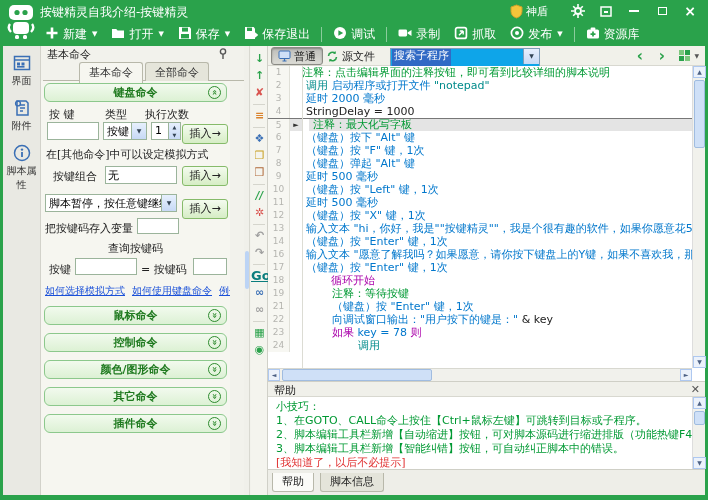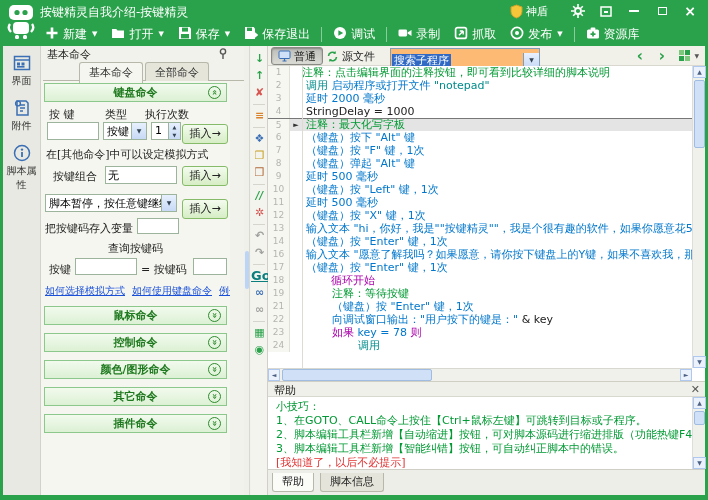--- a/index.html
+++ b/index.html
@@ -29,21 +29,21 @@
   .sitem .ic{display:block;margin:0 auto 1px;width:20px;height:20px;}
   .sitem.active{background:#2aa24b;color:#fff;}
   
   #panel{position:absolute;left:38px;top:0;width:203px;bottom:0;background:#f2f2ec;}
   #panel-hdr{position:absolute;left:0;top:0;right:0;height:15px;font-size:11px;color:#222;padding:1px 0 0 6px;}
   #pin{position:absolute;right:16px;top:2px;width:10px;height:11px;}
   #panel-tabs{position:absolute;left:2px;top:15px;right:0;height:20px;border-bottom:1px solid #b8b8aa;padding-left:36px;}
   .ptab{display:inline-block;height:20px;line-height:19px;padding:0 9px;font-size:11px;color:#333;border:1px solid #b8b8aa;border-bottom:none;background:#e5e5da;border-radius:3px 3px 0 0;margin-right:2px;position:relative;top:0;cursor:default;}
   .ptab.active{background:#f6f6f0;height:21px;z-index:2;}
   #panel-body{position:absolute;left:0;top:35px;width:189px;bottom:0;background:#f6f6f0;overflow:hidden;}
-  .pill{position:absolute;left:3px;right:3px;height:19px;background:linear-gradient(#f2faee,#dcf1d4);border:1px solid #8cc88c;border-radius:0;color:#1f7a1f;font-weight:bold;font-size:11px;line-height:17px;text-align:center;cursor:default;}
+  .pill{position:absolute;left:3px;right:3px;height:19px;background:linear-gradient(#f2faee,#dcf1d4);border:1px solid #8cc88c;border-radius:6px;color:#1f7a1f;font-weight:bold;font-size:11px;line-height:17px;text-align:center;cursor:default;}
   .circ{position:absolute;right:5px;top:2px;width:13px;height:13px;border:1px solid #2e8b2e;border-radius:50%;color:#2e8b2e;font-size:9px;line-height:11px;text-align:center;}
   .circ .rot{display:inline-block;transform:rotate(90deg);}
   .flabel{position:absolute;font-size:11px;color:#222;white-space:nowrap;}
   .fin{position:absolute;height:18px;border:1px solid #9bb49b;background:#fff;font-size:11px;padding:0 2px;}
   .fsel{position:absolute;height:18px;border:1px solid #9bb49b;background:#fff;font-size:11px;display:flex;align-items:center;}
   .fsel .txt{flex:1;padding-left:3px;white-space:nowrap;overflow:hidden;}
   .fsel .da{width:15px;height:100%;background:linear-gradient(#e7f0fd,#c7d9f5);border-left:1px solid #9bb49b;color:#345;font-size:6px;text-align:center;line-height:16px;}
   .spin{position:absolute;height:18px;border:1px solid #9bb49b;background:#fff;font-size:11px;}
   .spin .v{position:absolute;left:3px;top:1px;}
   .spin .ar{position:absolute;right:0;top:0;width:12px;height:100%;background:linear-gradient(#e7f0fd,#c7d9f5);border-left:1px solid #9bb49b;font-size:5px;color:#345;text-align:center;line-height:8px;}
@@ -59,36 +59,36 @@
   
   #etools{position:absolute;left:248px;top:0;width:17px;bottom:0;background:#f4f4ee;border-right:1px solid #d0d0c8;padding-top:4px;}
   .etool{width:17px;height:17px;line-height:17px;text-align:center;font-size:11px;font-weight:bold;cursor:default;}
   .esep{height:6px;position:relative;}
   .esep:after{content:"";position:absolute;left:2px;right:2px;top:3px;border-top:1px solid #d5d5cd;}
   
   #edcol{position:absolute;left:265px;top:0;right:0;bottom:0;background:#fff;}
   #modebar{position:absolute;left:0;top:0;right:0;height:20px;background:#f1f1ea;border-bottom:1px solid #d8d8d0;}
   .modebtn{position:absolute;top:1px;display:flex;align-items:center;gap:3px;height:18px;padding:0 6px;font-size:11px;color:#222;cursor:default;}
   .modebtn.pressed{border:1px solid #8a8a84;border-radius:3px;background:linear-gradient(#bdbdb9,#dcdcd6);box-shadow:inset 0 1px 2px rgba(0,0,0,.3);}
-  #combo{position:absolute;left:122px;top:2px;width:150px;height:25px;background:#fdba74;border:1px solid #7f9db9;display:flex;align-items:center;}
+  #combo{position:absolute;left:122px;top:2px;width:150px;height:25px;background:#0ea5e9;border:1px solid #7f9db9;display:flex;}
   #combo .selx{background:#316ac5;color:#fff;font-size:11px;line-height:13px;padding:0 2px;margin-left:1px;white-space:nowrap;}
   #combo .da{margin-left:auto;width:16px;height:15px;background:linear-gradient(#e7f0fd,#c7d9f5);border-left:1px solid #7f9db9;color:#345;font-size:6px;text-align:center;line-height:14px;}
   .navarr{position:absolute;top:1px;color:#2aa24b;font-size:15px;font-weight:bold;cursor:default;}
   #gridbtn{position:absolute;right:6px;top:3px;display:flex;align-items:center;gap:2px;cursor:default;}
   #gridbtn .tcaret{color:#555;font-size:6px;}
   
   #code{position:absolute;left:0;top:20px;right:0;height:302px;overflow:hidden;background:#fff;}
   #code .vline{position:absolute;left:34px;top:0;bottom:0;width:1px;background:#dcdcd4;z-index:3;}
   .cl{position:relative;height:13px;line-height:13px;white-space:nowrap;font-size:11px;display:flex;}
   .cl .ln{flex:0 0 22px;background:#f7f7f2;border-right:1px solid #e0e0d8;color:#b5b5b0;font-size:9px;text-align:center;line-height:13px;}
   .cl .mk{flex:0 0 12px;font-size:7px;line-height:13px;color:#333;text-align:center;}
   .cl .ct{overflow:hidden;white-space:pre;}
   .cl.hl .ct,.cl.hl .mk{background:#e4e4e4;}
   .cl.hl{border-top:1px solid #777;height:13px;line-height:12px;}
-  .cl.hl .ct{flex:1;}
+  .cl.hl .ct{flex:1;margin-left:7px;}
   .c-g{color:#009933;}.c-b{color:#0077cc;}.c-k{color:#222;}.c-p{color:#aa00aa;}.c-t{color:#008b8b;}
   #evscroll{position:absolute;right:0;top:20px;width:13px;height:302px;background:#f1f1ec;border-left:1px solid #ddd;}
   #ehscroll{position:absolute;left:0;right:13px;top:322px;height:13px;background:#f1f1ec;border-top:1px solid #d8d8d0;}
   
   #helphdr{position:absolute;left:0;top:335px;right:0;height:16px;background:#f0f0ea;border-top:1px solid #cfcfc6;border-bottom:1px solid #d8d8d0;font-size:11px;color:#222;padding:1px 0 0 6px;}
   #helpclose{position:absolute;right:5px;top:1px;color:#555;font-size:11px;font-weight:bold;cursor:default;}
   #helpbody{position:absolute;left:0;top:351px;right:0;height:72px;background:#fff;overflow:hidden;padding:3px 8px;}
   .htip{font-size:11px;line-height:14px;white-space:nowrap;overflow:hidden;}
   .c-r{color:#e03030;}
   #hvscroll{position:absolute;right:0;top:351px;width:13px;height:72px;background:#f1f1ec;border-left:1px solid #ddd;}

